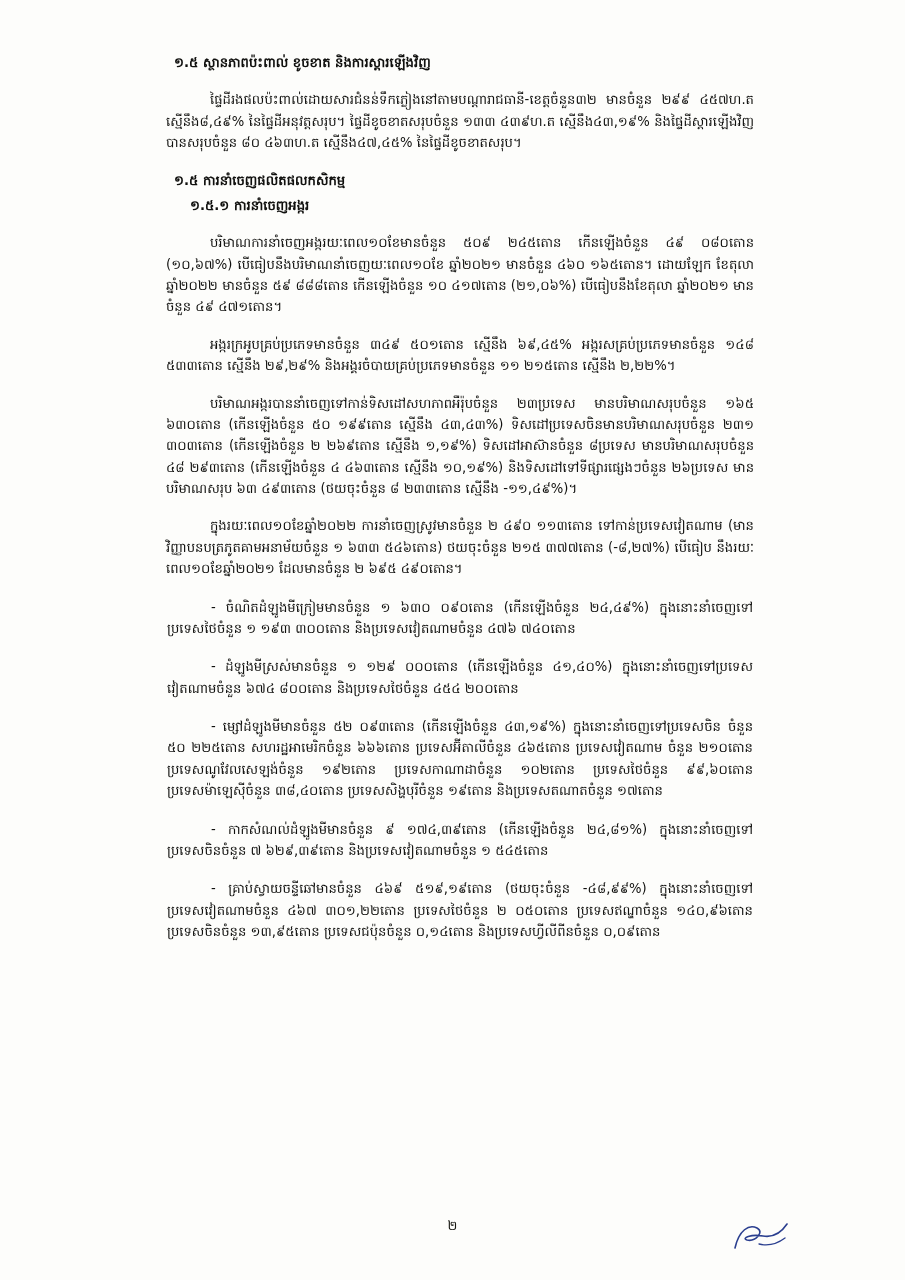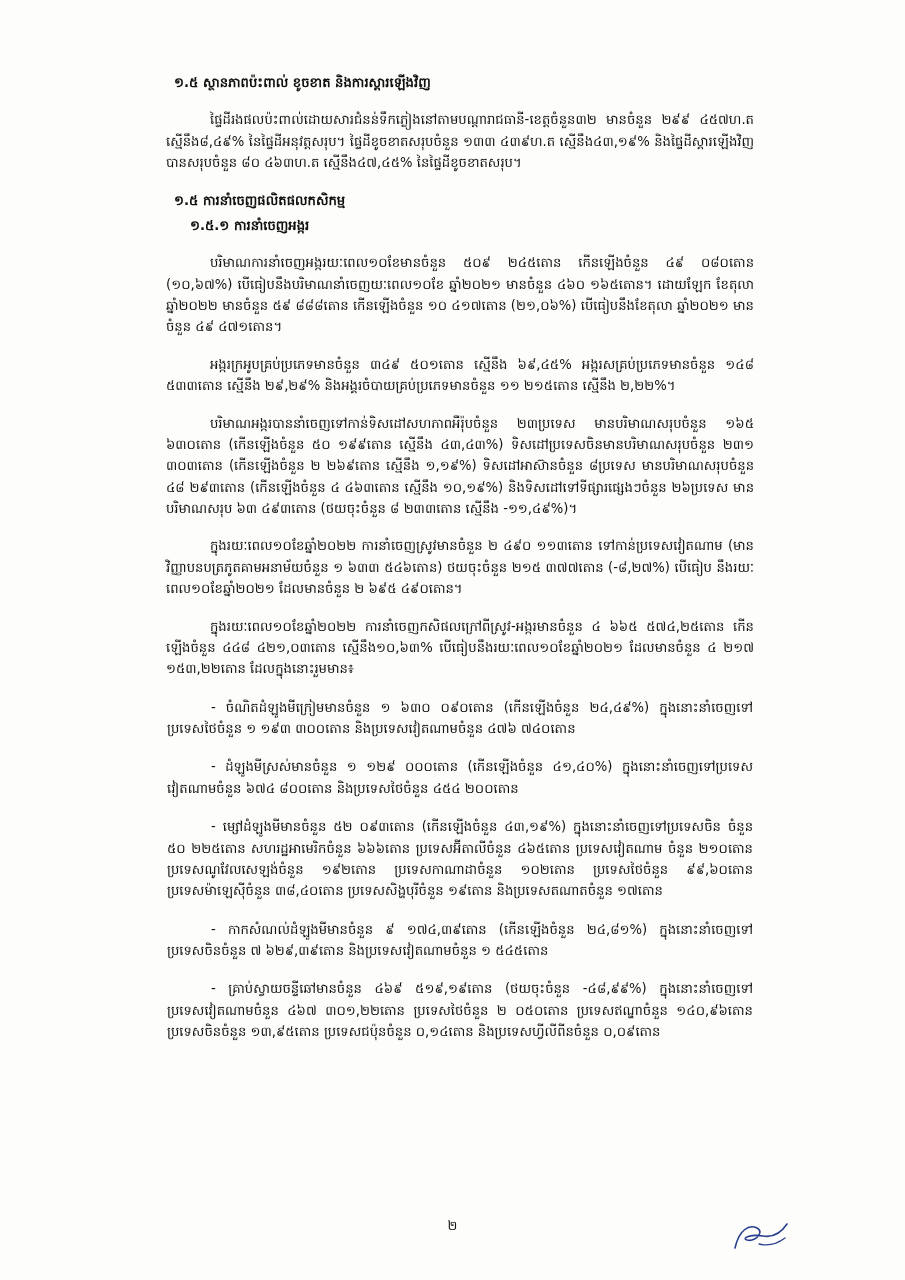--- a/index.html
+++ b/index.html
@@ -13,21 +13,21 @@
   .page {
     position: relative;
     width: 905px;
     height: 1280px;
     background: #fdfdfb;
     overflow: hidden;
   }
   .doc {
     position: absolute;
     left: 150px;
-    top: 68px;
+    top: 48px;
     width: 620px;
     color: #10100e;
     font-size: 13.2px;
     line-height: 1.62;
     text-align: justify;
     text-justify: inter-word;
   }
   .heading {
     font-weight: bold;
     margin: 4px 0 1px 0;
@@ -74,21 +74,20 @@
 
     <div class="heading h1">១.៥ ការនាំចេញផលិតផលកសិកម្ម</div>
 
     <div class="heading h2">១.៥.១ ការនាំចេញអង្ករ</div>
     <p class="para">បរិមាណការនាំចេញអង្ករយៈពេល១០ខែមានចំនួន ៥០៩ ២៤៥តោន កើនឡើងចំនួន ៤៩ ០៨០តោន (១០,៦៧%) បើធៀបនឹងបរិមាណនាំចេញយៈពេល១០ខែ ឆ្នាំ២០២១ មានចំនួន ៤៦០ ១៦៥តោន។ ដោយឡែក ខែតុលា ឆ្នាំ២០២២ មានចំនួន ៥៩ ៨៨៨តោន កើនឡើងចំនួន ១០ ៤១៧តោន (២១,០៦%) បើធៀបនឹងខែតុលា ឆ្នាំ២០២១ មានចំនួន ៤៩ ៤៧១តោន។</p>
     <p class="para">អង្ករក្រអូបគ្រប់ប្រភេទមានចំនួន ៣៤៩ ៥០១តោន ស្មើនឹង ៦៩,៤៥% អង្ករសគ្រប់ប្រភេទមានចំនួន ១៤៨ ៥៣៣តោន ស្មើនឹង ២៩,២៩% និងអង្គរចំបាយគ្រប់ប្រភេទមានចំនួន ១១ ២១៥តោន ស្មើនឹង ២,២២%។</p>
     <p class="para">បរិមាណអង្ករបាននាំចេញទៅកាន់ទិសដៅសហភាពអឺរ៉ុបចំនួន ២៣ប្រទេស មានបរិមាណសរុបចំនួន ១៦៥ ៦៣០តោន (កើនឡើងចំនួន ៥០ ១៩៩តោន ស្មើនឹង ៤៣,៤៣%) ទិសដៅប្រទេសចិនមានបរិមាណសរុបចំនួន ២៣១ ៣០៣តោន (កើនឡើងចំនួន ២ ២៦៩តោន ស្មើនឹង ១,១៩%) ទិសដៅអាស៊ានចំនួន ៨ប្រទេស មានបរិមាណសរុបចំនួន ៤៨ ២៩៣តោន (កើនឡើងចំនួន ៤ ៤៦៣តោន ស្មើនឹង ១០,១៩%) និងទិសដៅទៅទីផ្សារផ្សេងៗចំនួន ២៦ប្រទេស មានបរិមាណសរុប ៦៣ ៤៩៣តោន (ថយចុះចំនួន ៨ ២៣៣តោន ស្មើនឹង -១១,៤៩%)។</p>
 
     <p class="para">ក្នុងរយៈពេល១០ខែឆ្នាំ២០២២ ការនាំចេញស្រូវមានចំនួន ២ ៤៩០ ១១៣តោន ទៅកាន់ប្រទេសវៀតណាម (មានវិញ្ញាបនបត្រភូតគាមអនាម័យចំនួន ១ ៦៣៣ ៥៤៦តោន) ថយចុះចំនួន ២១៥ ៣៧៧តោន (-៨,២៧%) បើធៀប នឹងរយៈពេល១០ខែឆ្នាំ២០២១ ដែលមានចំនួន ២ ៦៩៥ ៤៩០តោន។</p>
 
-    <p class="para">ក្នុងរយៈពេល១០ខែឆ្នាំ២០២២ ការនាំចេញកសិផលក្រៅពីស្រូវ-អង្ករមានចំនួន ៤ ៦៦៥ ៥៧៤,២៥តោន កើនឡើងចំនួន ៤៤៨ ៤២១,០៣តោន ស្មើនឹង១០,៦៣% បើធៀបនឹងរយៈពេល១០ខែឆ្នាំ២០២១ ដែលមានចំនួន ៤ ២១៧ ១៥៣,២២តោន ដែលក្នុងនោះរួមមាន៖</p>
 
     <p class="bullet">- ចំណិតដំឡូងមីក្រៀមមានចំនួន ១ ៦៣០ ០៩០តោន (កើនឡើងចំនួន ២៤,៤៩%) ក្នុងនោះនាំចេញទៅ ប្រទេសថៃចំនួន ១ ១៩៣ ៣០០តោន និងប្រទេសវៀតណាមចំនួន ៤៧៦ ៧៤០តោន</p>
     <p class="bullet">- ដំឡូងមីស្រស់មានចំនួន ១ ១២៩ ០០០តោន (កើនឡើងចំនួន ៤១,៤០%) ក្នុងនោះនាំចេញទៅប្រទេស វៀតណាមចំនួន ៦៧៤ ៨០០តោន និងប្រទេសថៃចំនួន ៤៥៤ ២០០តោន</p>
     <p class="bullet">- ម្សៅដំឡូងមីមានចំនួន ៥២ ០៩៣តោន (កើនឡើងចំនួន ៤៣,១៩%) ក្នុងនោះនាំចេញទៅប្រទេសចិន ចំនួន ៥០ ២២៥តោន សហរដ្ឋអាមេរិកចំនួន ៦៦៦តោន ប្រទេសអ៊ីតាលីចំនួន ៤៦៥តោន ប្រទេសវៀតណាម ចំនួន ២១០តោន ប្រទេសណូវែលសេឡង់ចំនួន ១៩២តោន ប្រទេសកាណាដាចំនួន ១០២តោន ប្រទេសថៃចំនួន ៩៩,៦០តោន ប្រទេសម៉ាឡេស៊ីចំនួន ៣៨,៤០តោន ប្រទេសសិង្ហបុរីចំនួន ១៩តោន និងប្រទេសតណាតចំនួន ១៧តោន</p>
     <p class="bullet">- កាកសំណល់ដំឡូងមីមានចំនួន ៩ ១៧៤,៣៩តោន (កើនឡើងចំនួន ២៤,៨១%) ក្នុងនោះនាំចេញទៅ ប្រទេសចិនចំនួន ៧ ៦២៩,៣៩តោន និងប្រទេសវៀតណាមចំនួន ១ ៥៤៥តោន</p>
     <p class="bullet">- គ្រាប់ស្វាយចន្ទីឆៅមានចំនួន ៤៦៩ ៥១៩,១៩តោន (ថយចុះចំនួន -៤៨,៩៩%) ក្នុងនោះនាំចេញទៅ ប្រទេសវៀតណាមចំនួន ៤៦៧ ៣០១,២២តោន ប្រទេសថៃចំនួន ២ ០៥០តោន ប្រទេសឥណ្ឌាចំនួន ១៤០,៩៦តោន ប្រទេសចិនចំនួន ១៣,៩៥តោន ប្រទេសជប៉ុនចំនួន ០,១៤តោន និងប្រទេសហ្វីលីពីនចំនួន ០,០៩តោន</p>
 
   </div>
 
   <div class="page-number">២</div>

